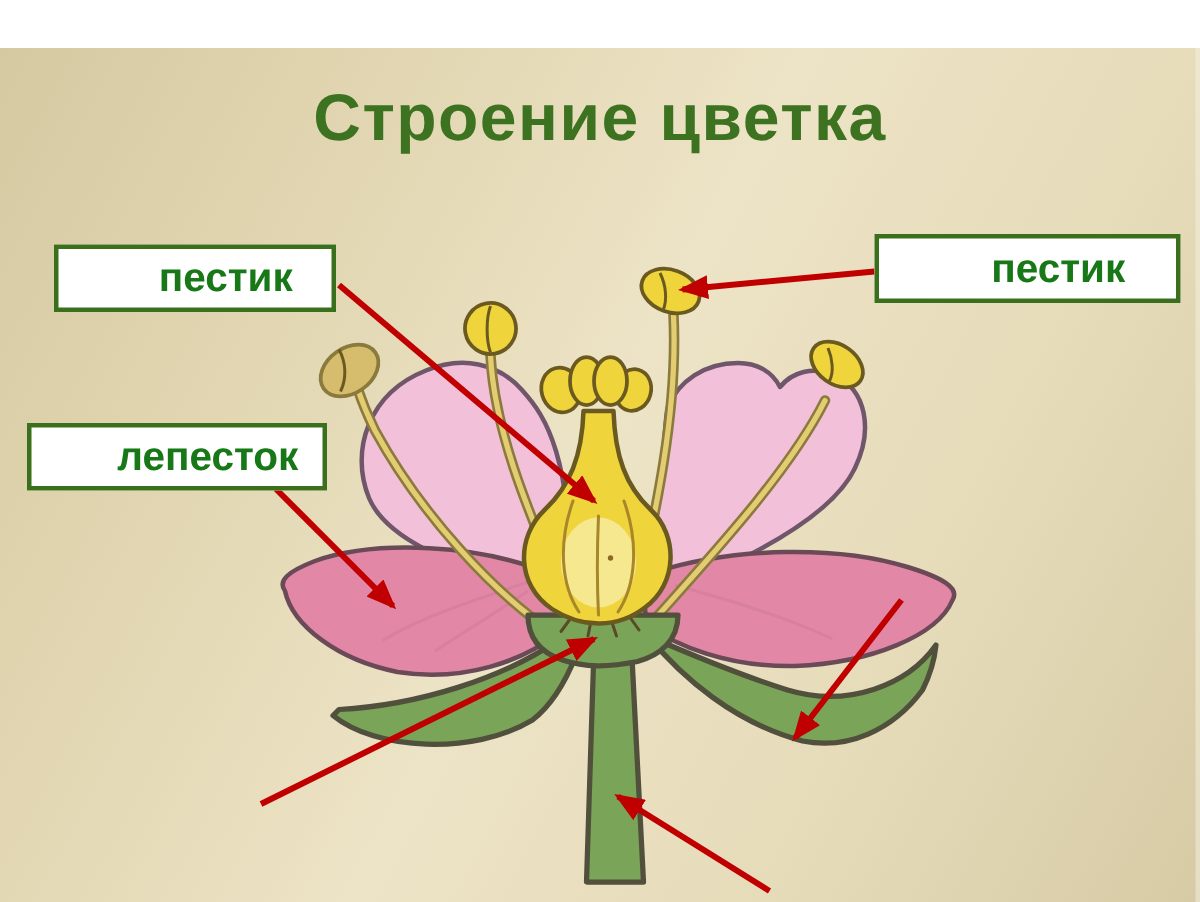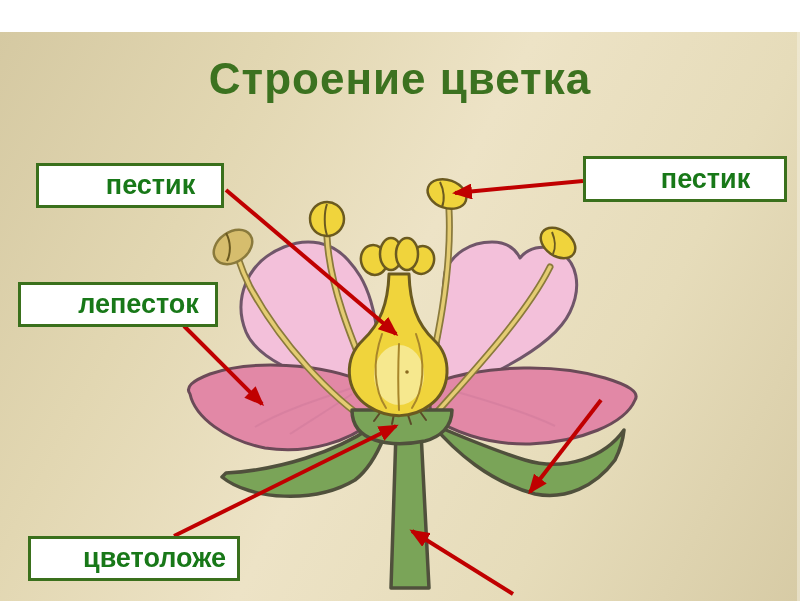--- a/index.html
+++ b/index.html
@@ -130,19 +130,16 @@
 
   <div class="label" style="left:36px;top:131px;width:188px;height:45px">
     <span>пестик</span>
   </div>
   <div class="label" style="left:583px;top:124px;width:204px;height:46px">
     <span>пестик</span>
   </div>
   <div class="label" style="left:18px;top:250px;width:200px;height:45px">
     <span>лепесток</span>
   </div>
-  <div class="label" style="left:28px;top:504px;width:212px;height:45px">
-    <span>цветоложе</span>
-  </div>
 
   <div class="edge" style="left:0;right:0;bottom:0;height:4px"></div>
   <div class="edge" style="top:0;bottom:0;right:0;width:3px;opacity:.6"></div>
 </div>
 
 </body></html>

